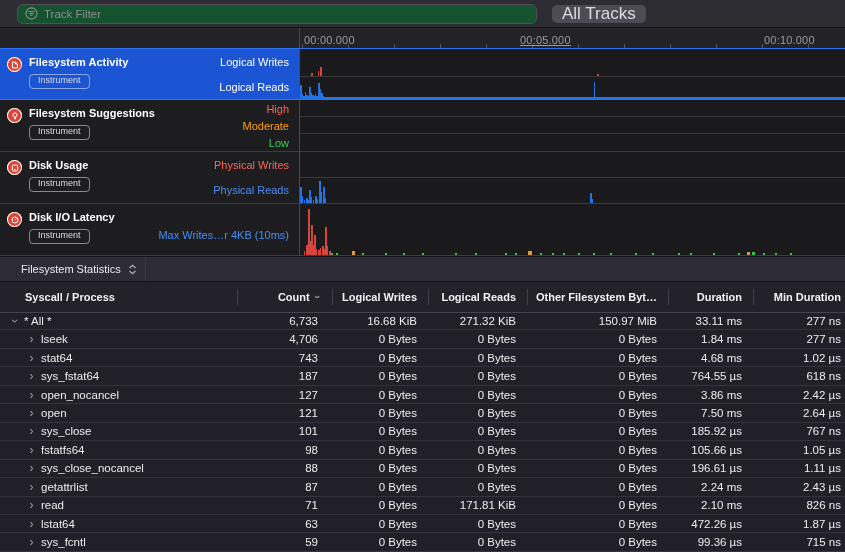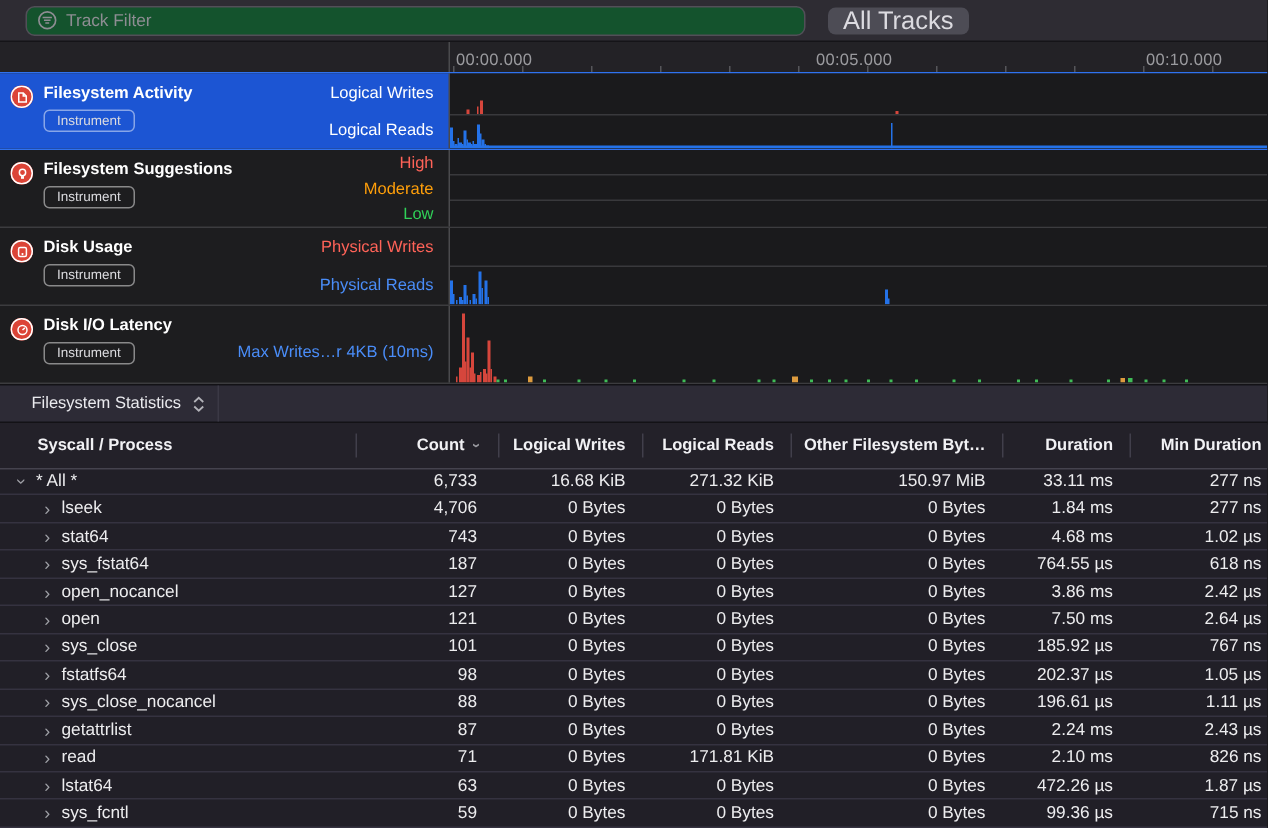--- a/index.html
+++ b/index.html
@@ -95,21 +95,21 @@
       <div class="ruler-tick" style="left: 140px;"></div>
       <div class="ruler-tick" style="left: 186px;"></div>
       <div class="ruler-tick" style="left: 232px;"></div>
       <div class="ruler-tick" style="left: 278px;"></div>
       <div class="ruler-tick" style="left: 324px;"></div>
       <div class="ruler-tick" style="left: 370px;"></div>
       <div class="ruler-tick" style="left: 416px;"></div>
       <div class="ruler-tick" style="left: 462px;"></div>
       <div class="ruler-tick" style="left: 508px;"></div>
       <div class="ruler-label" style="left: 4px;">00:00.000</div>
-      <div class="ruler-label" style="left: 244px;">00:05.000</div>
+      <div class="ruler-label" style="left: 220px; text-decoration: underline;">00:05.000</div>
       <div class="ruler-label" style="left: 464px;">00:10.000</div>
     </div>
 </div>
 
 <div>
 
   <div class="track-row selected">
     <div class="track-left">
       <div class="track-icon">
         <svg width="8" height="8" viewBox="0 0 8 8">
@@ -411,21 +411,21 @@
     </div>
     <div class="trow">
       <div class="cell c0" style="padding-left: 27px;">
         <span class="chev">›</span>
         <span class="name">fstatfs64</span>
       </div>
       <div class="cell c1">98</div>
       <div class="cell c2">0 Bytes</div>
       <div class="cell c3">0 Bytes</div>
       <div class="cell c4">0 Bytes</div>
-      <div class="cell c5">202.37 µs</div>
+      <div class="cell c5">105.66 µs</div>
       <div class="cell c6">1.05 µs</div>
     </div>
     <div class="trow">
       <div class="cell c0" style="padding-left: 27px;">
         <span class="chev">›</span>
         <span class="name">sys_close_nocancel</span>
       </div>
       <div class="cell c1">88</div>
       <div class="cell c2">0 Bytes</div>
       <div class="cell c3">0 Bytes</div>

